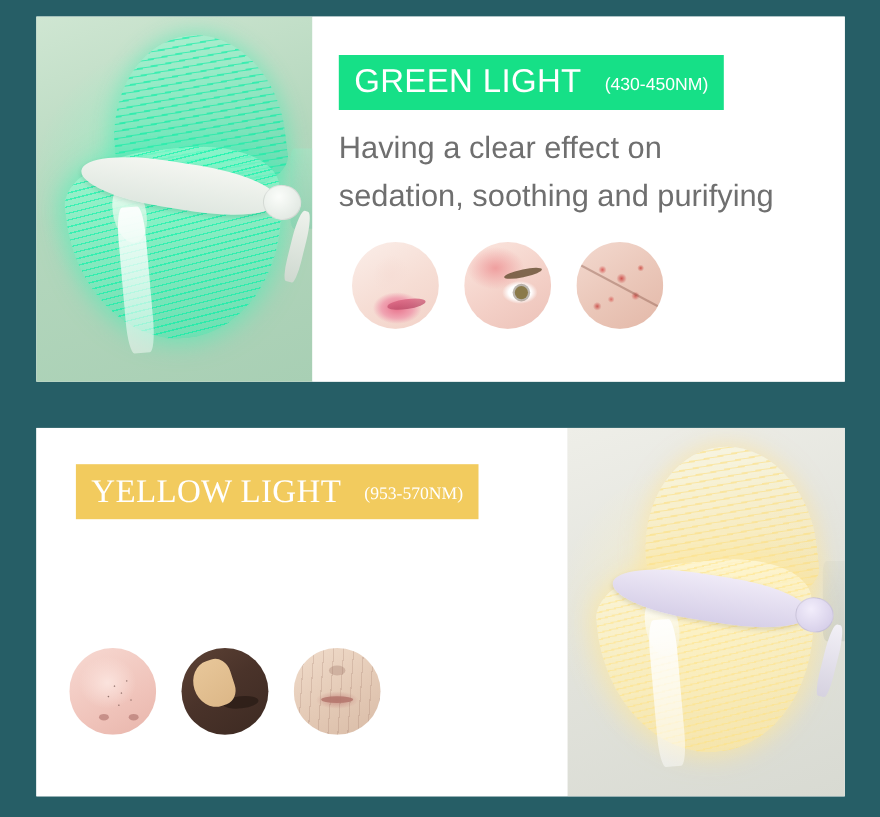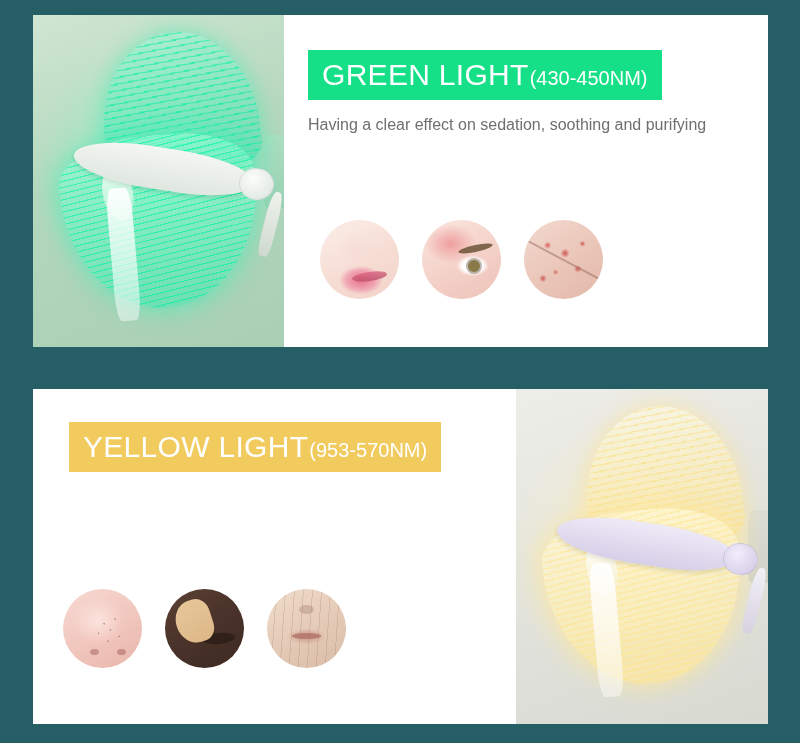--- a/index.html
+++ b/index.html
@@ -120,45 +120,46 @@
   
   .content{flex:1 1 auto;position:relative;background:#fff;}
 
   .banner{
     position:absolute;
     height:50px;
     display:flex;align-items:center;
     padding:0 14px;
     box-sizing:border-box;
     white-space:nowrap;
+    gap:20px;
   }
   #banner-green{left:24px;top:35px;background:#16e087;}
   #banner-yellow{left:36px;top:33px;background:#f2cb5e;}
 
   .banner-title{
     color:#ffffff;
     font-size:30px;
     font-weight:400;
     letter-spacing:.3px;
     line-height:1;
   }
   .banner-range{
     color:#ffffff;
-    font-size:20px;
+    font-size:16px;
     font-weight:400;
     line-height:1;
     margin-left:1px;
     position:relative;
     top:3px;
   }
 
   .desc{
     position:absolute;
     color:#6f6f6f;
-    font-size:16px;
+    font-size:28px;
     line-height:1.55;
     font-weight:400;
   }
   #desc-green{left:24px;top:98px;width:400px;}
   #desc-yellow{left:36px;top:96px;width:420px;}
 
   
   .circle-row{position:absolute;display:flex;gap:23px;}
   #circles-green{left:36px;top:205px;}
   #circles-yellow{left:30px;top:200px;}
@@ -289,21 +290,21 @@
       <div class="circle c-lips"></div>
       <div class="circle c-eye"></div>
       <div class="circle c-acne"></div>
     </div>
   </div>
 </div>
 
 <div class="panel" id="panel-yellow">
 
   <div class="content">
-    <div class="banner" id="banner-yellow" style="background: rgb(242, 203, 94);">
+    <div class="banner" id="banner-yellow" style="background: rgb(242, 203, 94); font-family: Liberation Serif, serif;">
       <span class="banner-title">YELLOW LIGHT</span>
       <span class="banner-range">(953-570NM)</span>
     </div>
 
 
     <div class="circle-row" id="circles-yellow">
       <div class="circle c-nose"></div>
       <div class="circle c-pigment"></div>
       <div class="circle c-wrinkle"></div>
     </div>

